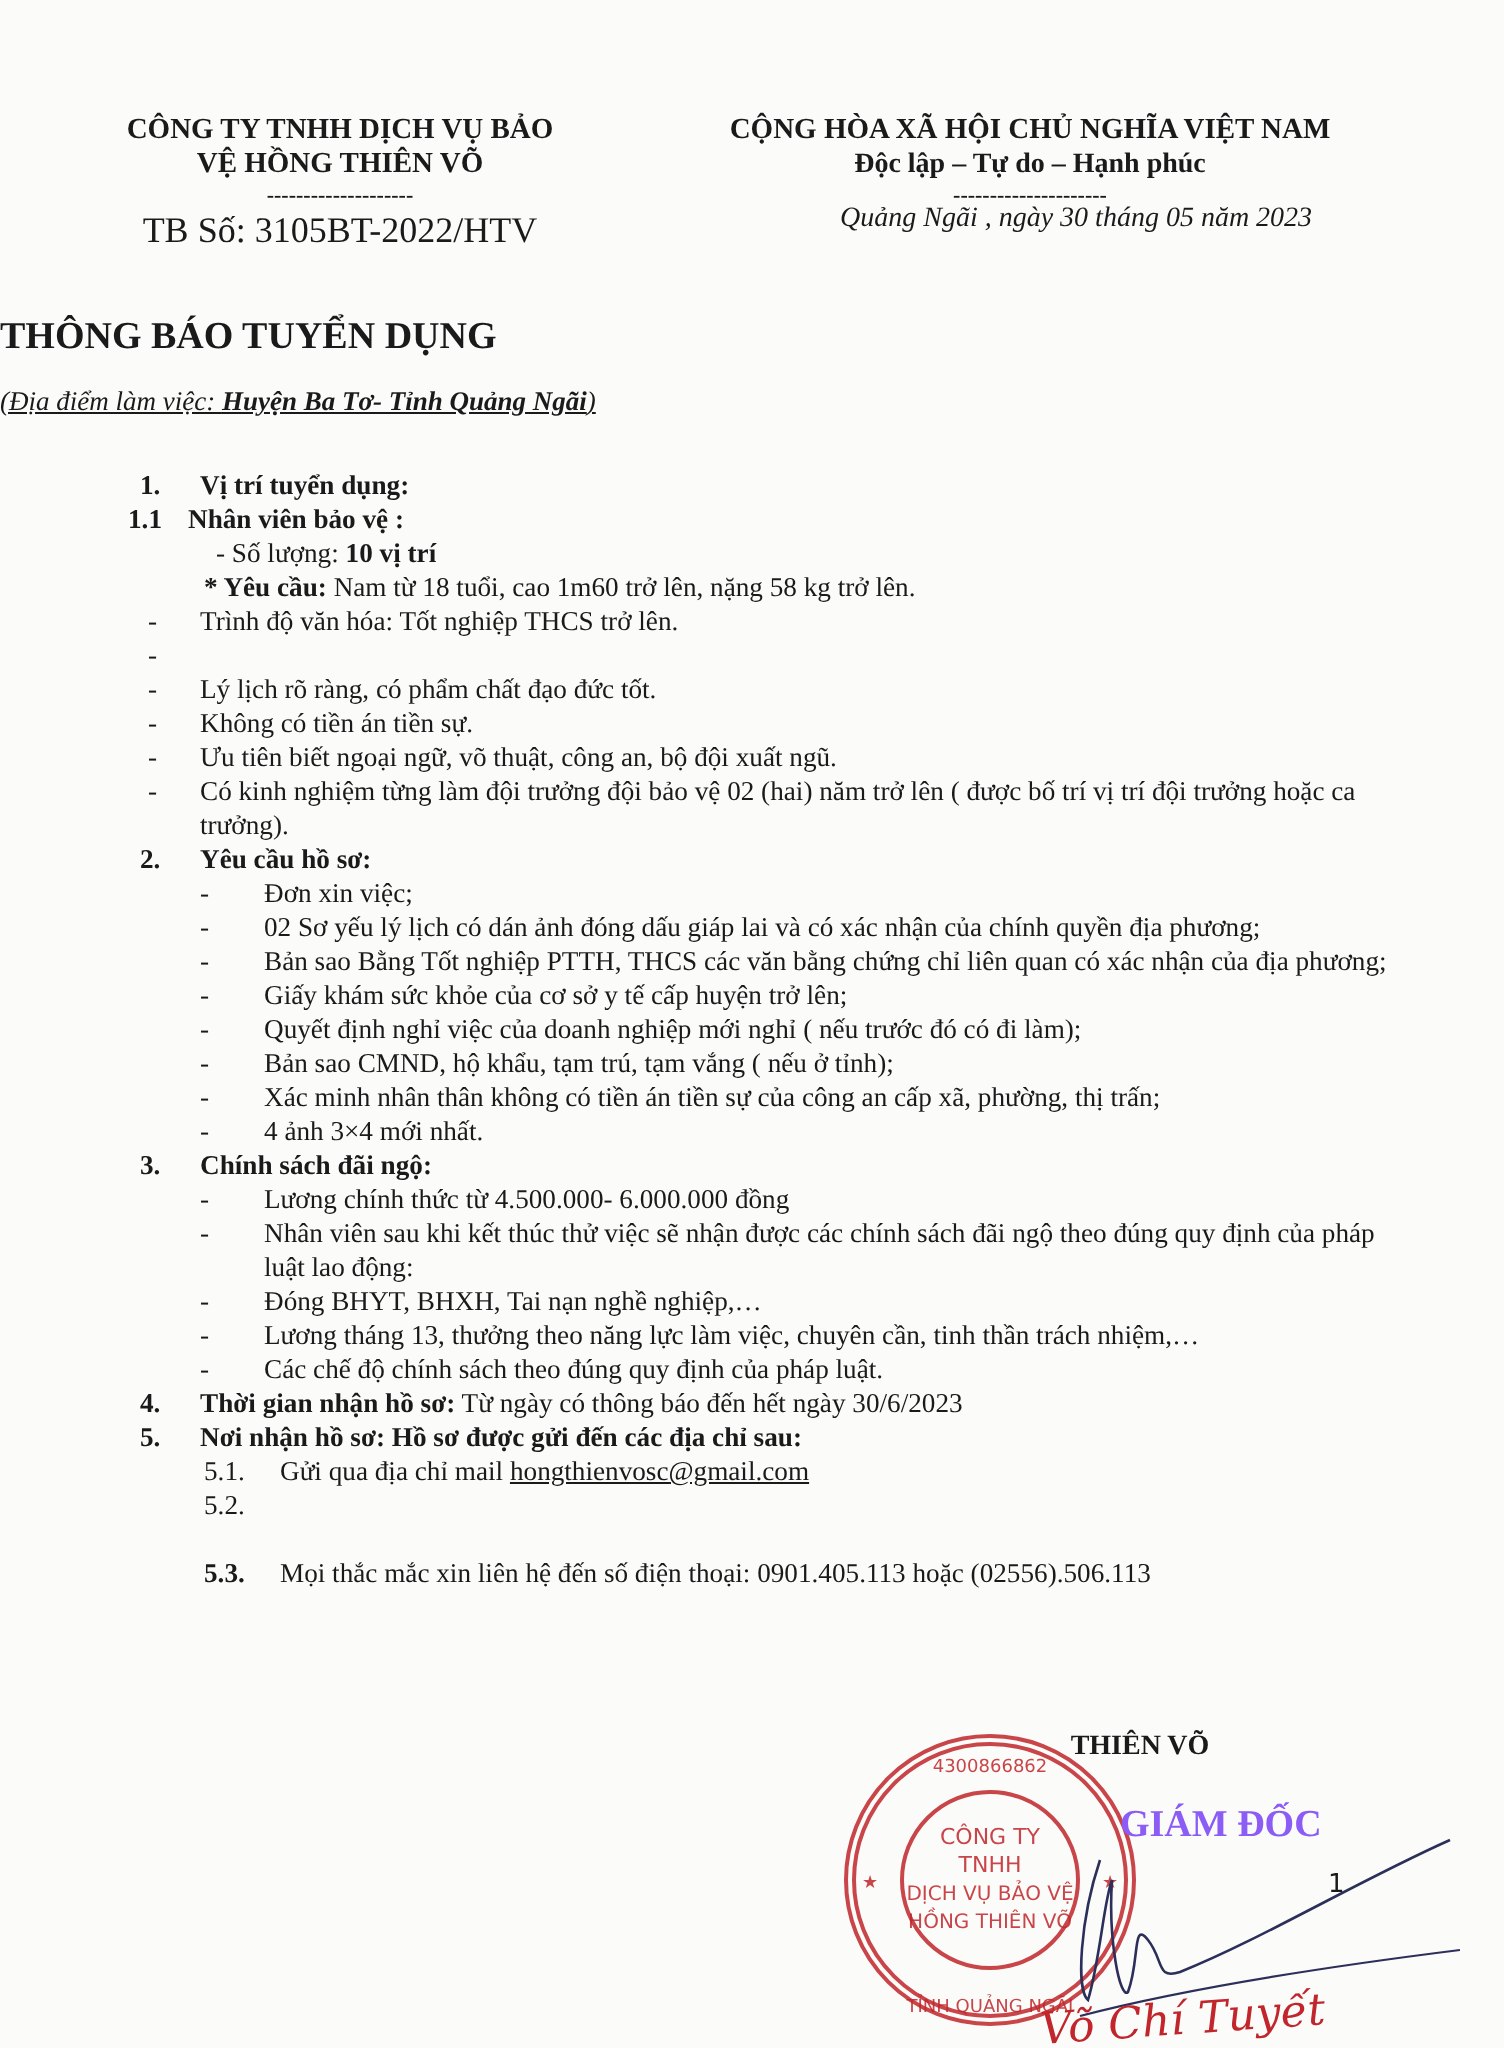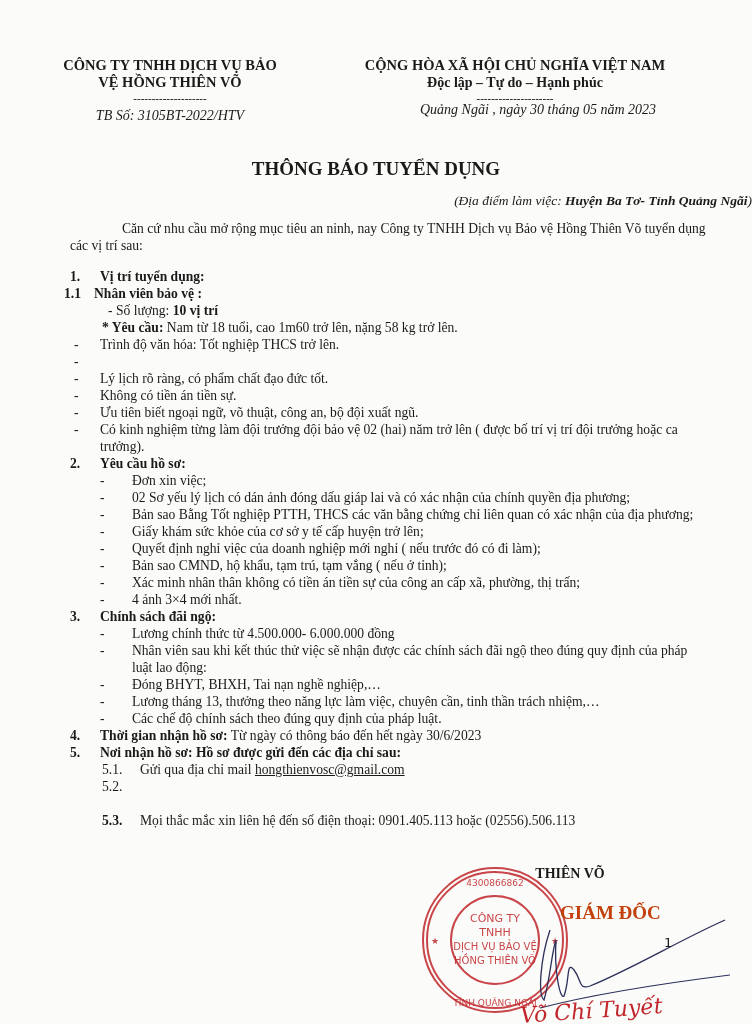--- a/index.html
+++ b/index.html
@@ -3,42 +3,42 @@
 <meta charset="utf-8">
 <style>
   html, body { margin:0; padding:0; }
   body { width:752px; height:1024px; background:#fbfbf9; position:relative; overflow:hidden;
          font-family:"Liberation Serif","DejaVu Serif",serif; color:#1a1a1a; }
   .abs { position:absolute; }
   .hdr-left { left:40px; top:57px; width:260px; text-align:center; font-weight:bold; font-size:14.5px; line-height:17px; }
   .hdr-right { left:330px; top:57px; width:370px; text-align:center; font-weight:bold; font-size:14.5px; line-height:17px; }
   .hdr-right .motto { font-size:14px; }
   .dash { font-weight:bold; font-size:11px; letter-spacing:0px; line-height:14px; }
-  .tbso { font-size:14px; font-weight:normal; margin-top:2px;font-style:italic; }
+  .tbso { font-size:18px; font-weight:normal; margin-top:2px; }
   .date { left:420px; top:102px; font-style:italic; font-size:14px; }
-  .title { left:0; width:752px; top:158px; text-align:center; font-weight:bold; font-size:19px; }
-  .subtitle { left:0; width:752px; top:193px; text-align:right; font-style:italic; font-size:13.5px; }
+  .title { left:0; width:752px; top:158px; text-align:left; font-weight:bold; font-size:19px; }
+  .subtitle { left:0; width:752px; top:193px; text-align:left; font-style:italic; font-size:13.5px;text-decoration:underline; }
   .subtitle b { font-weight:bold; }
   .body { left:70px; top:220px; width:640px; font-size:13.6px; line-height:17px; }
   .intro { text-indent:52px; margin:0; }
   .sec { font-weight:bold; display:flex; margin-top:8px; }
   .sec .num { width:30px; }
   .sec-sub { font-weight:bold; display:flex; margin-top:0; }
   .sec-sub .num { width:24px; }
   .sec.tight { margin-top:0; }
   .line { margin:0; }
   .bul { display:flex; margin:0; }
   .bul .dash-m { width:30px; flex:none; text-align:left; padding-left:4px; box-sizing:border-box; }
   .bul2 { display:flex; margin:0; padding-left:26px; }
   .bul2 .dash-m { width:36px; flex:none; padding-left:4px; box-sizing:border-box; }
   .sub5 { display:flex; margin:0; padding-left:32px; }
   .sub5 .n { width:38px; flex:none; }
   .email { text-decoration:underline;text-align:center; }
   .sig-title { left:370px; top:866px; width:340px; text-align:center; font-weight:bold; font-size:14px; line-height:16px; }
-  .gd { left:560px; top:902px; font-weight:bold; color:#c2410c; font-size:19px; }
+  .gd { left:560px; top:902px; font-weight:bold; color:#8b5cf6; font-size:19px; }
   .pagenum { left:664px; top:935px; font-size:13px; font-family:"DejaVu Sans",sans-serif; }
   .stamp { left:415px; top:860px; width:160px; height:160px; }
   .name-sig { left:520px; top:998px; font-style:italic; color:#c0262b; font-size:22px; font-family:"DejaVu Serif",serif; transform:rotate(-4deg); }
 </style>
 </head>
 <body>
 
 <div class="abs hdr-left">
   <div>CÔNG TY TNHH DỊCH VỤ BẢO</div>
   <div>VỆ HỒNG THIÊN VÕ</div>
@@ -50,21 +50,20 @@
   <div>CỘNG HÒA XÃ HỘI CHỦ NGHĨA VIỆT NAM</div>
   <div class="motto">Độc lập – Tự do – Hạnh phúc</div>
   <div class="dash">---------------------</div>
 </div>
 <div class="abs date">Quảng Ngãi , ngày 30 tháng 05 năm 2023</div>
 
 <div class="abs title">THÔNG BÁO TUYỂN DỤNG</div>
 <div class="abs subtitle"><span>(Địa điểm làm việc: </span><b>Huyện Ba Tơ- Tỉnh Quảng Ngãi</b><span>)</span></div>
 
 <div class="abs body">
-  <p class="intro">Căn cứ nhu cầu mở rộng mục tiêu an ninh, nay Công ty TNHH Dịch vụ Bảo vệ Hồng Thiên Võ tuyển dụng các vị trí sau:</p>
 
   <div class="sec" style="margin-top:14px">
     <span class="num">1.</span>
     <span>Vị trí tuyển dụng:</span>
   </div>
   <div class="sec-sub" style="margin-left:-6px">
     <span class="num" style="width:30px">1.1</span>
     <span>Nhân viên bảo vệ :</span>
   </div>
   <p class="line" style="padding-left:38px"><span>- Số lượng: </span><b>10 vị trí</b></p>

